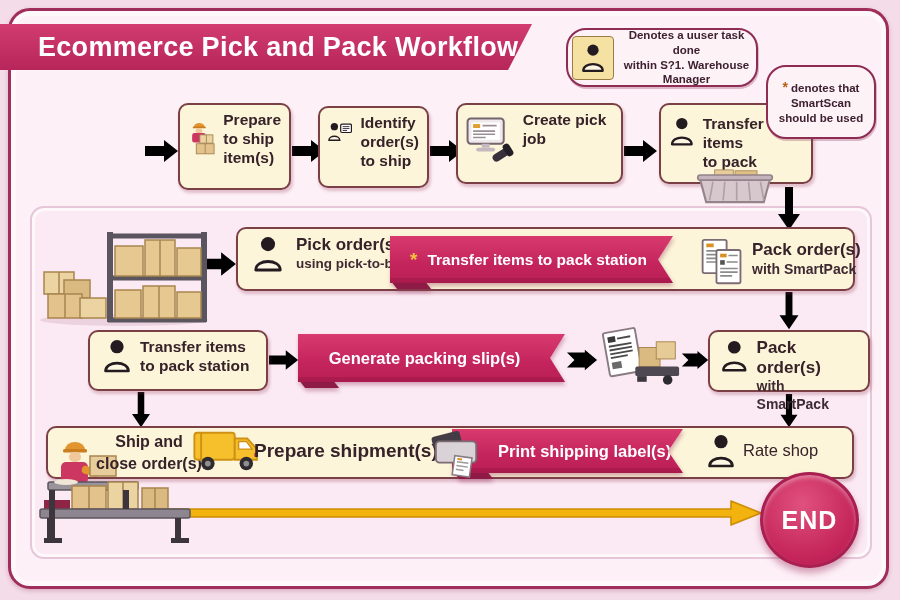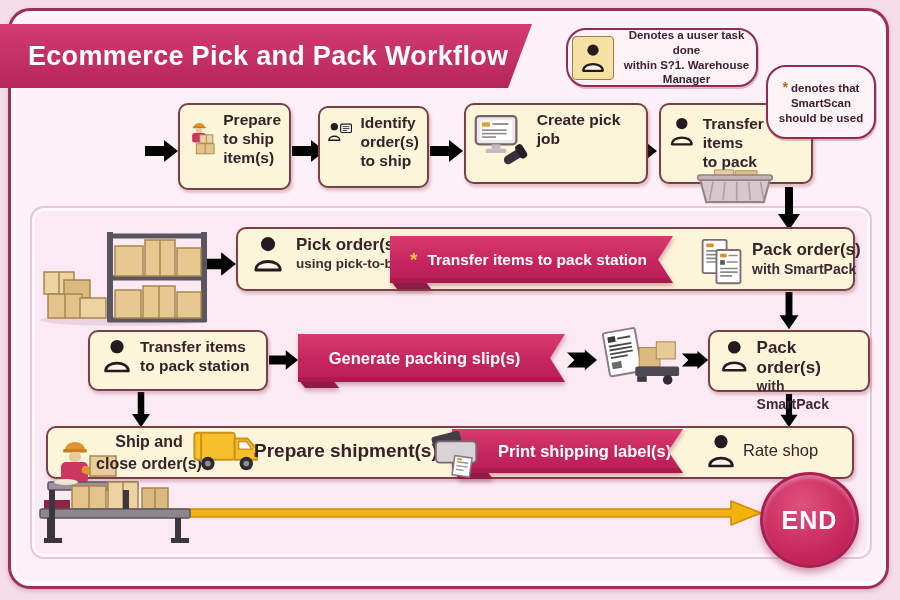--- a/index.html
+++ b/index.html
@@ -5,24 +5,24 @@
   html,body{margin:0;padding:0;background:#f4dce8;}
   .stage{position:relative;width:900px;height:600px;overflow:hidden;
          font-family:"Liberation Sans","DejaVu Sans",sans-serif;background:#f4dce8;}
   .panel{position:absolute;left:8px;top:8px;width:881px;height:581px;box-sizing:border-box;
          background:#fdf0f6;border:3.5px solid #a02e5b;border-radius:22px;
          box-shadow:inset 0 0 0 5px rgba(255,255,255,.55), 0 2px 4px rgba(140,40,80,.25);z-index:0;}
   .inner-panel{position:absolute;left:30px;top:206px;width:842px;height:353px;box-sizing:border-box;
          background:#fbeaf3;border:2px solid #e7c6d9;border-radius:14px;
          box-shadow:inset 0 0 0 3px rgba(255,255,255,.65);z-index:1;}
 
-  .title-ribbon{position:absolute;left:0;top:24px;width:532px;height:64px;z-index:8;
+  .title-ribbon{position:absolute;left:0;top:24px;width:532px;height:46px;z-index:8;
          background:linear-gradient(180deg,#d23c70,#b72659);
          clip-path:polygon(0 0,100% 0,95.5% 100%,0 100%);
-         display:flex;align-items:center;padding-left:28px;box-sizing:border-box;
+         display:flex;align-items:center;padding-left:38px;box-sizing:border-box;
          filter:drop-shadow(0 3px 3px rgba(150,40,85,.35));}
   .title-ribbon span{color:#fff;font-size:27px;font-weight:700;letter-spacing:.3px;}
 
   .legend-box{position:absolute;box-sizing:border-box;background:#fdf2f6;border:2.5px solid #8e2c54;
          border-radius:20px;z-index:8;display:flex;align-items:center;justify-content:center;gap:7px;
          box-shadow:1px 2px 0 rgba(150,50,90,.3);padding:4px;}
   .legend-text{font-size:11.5px;font-weight:600;color:#3d2130;text-align:center;line-height:1.3;white-space:pre-line;}
   .legend-icon{width:40px;height:42px;background:#f5e2a3;border:1.5px solid #9c7b46;border-radius:4px;
          display:flex;align-items:center;justify-content:center;flex:0 0 auto;}
   .mark{color:#bb5d14;font-weight:700;font-size:14px;margin-right:3px;}
@@ -174,21 +174,21 @@
       <circle cx="13" cy="10" r="7.5" fill="#241b20"></circle>
       <path d="M2 38 C2 27 24 27 24 38 Z" fill="#fdf6e2" stroke="#241b20" stroke-width="3"></path>
       <rect x="26" y="5" width="22" height="17" rx="2.5" fill="#fff" stroke="#241b20" stroke-width="2.5"></rect>
       <path d="M30 10 h14 M30 14 h14 M30 18 h9" stroke="#241b20" stroke-width="1.8"></path>
     </svg>
     <span class="node-label">Identify
 order(s)
 to ship</span>
   </div>
 
-  <div class="node" style="left:456px;top:103px;width:184px;height:81px;margin-left:8px;">
+  <div class="node" style="left:456px;top:103px;width:167px;height:81px;">
     <svg class="icon" width="60" height="56" viewBox="0 0 62 56">
       <rect x="2" y="2" width="46" height="32" rx="4" fill="#efe9ec" stroke="#75646c" stroke-width="2.5"></rect>
       <rect x="7" y="7" width="36" height="22" fill="#fff"></rect>
       <rect x="9" y="9" width="9" height="5" fill="#e0a030"></rect>
       <path d="M21 11 h18 M9 18 h28 M9 22 h28 M9 26 h16" stroke="#9a8f95" stroke-width="2"></path>
       <rect x="20" y="34" width="10" height="5" fill="#c5b8bf"></rect>
       <rect x="13" y="39" width="24" height="5" rx="2.5" fill="#c5b8bf"></rect>
       <g transform="rotate(-32 46 46)">
         <rect x="32" y="42" width="24" height="10" rx="5" fill="#38303a"></rect>
         <rect x="50" y="38" width="9" height="17" rx="4" fill="#241f26"></rect>

